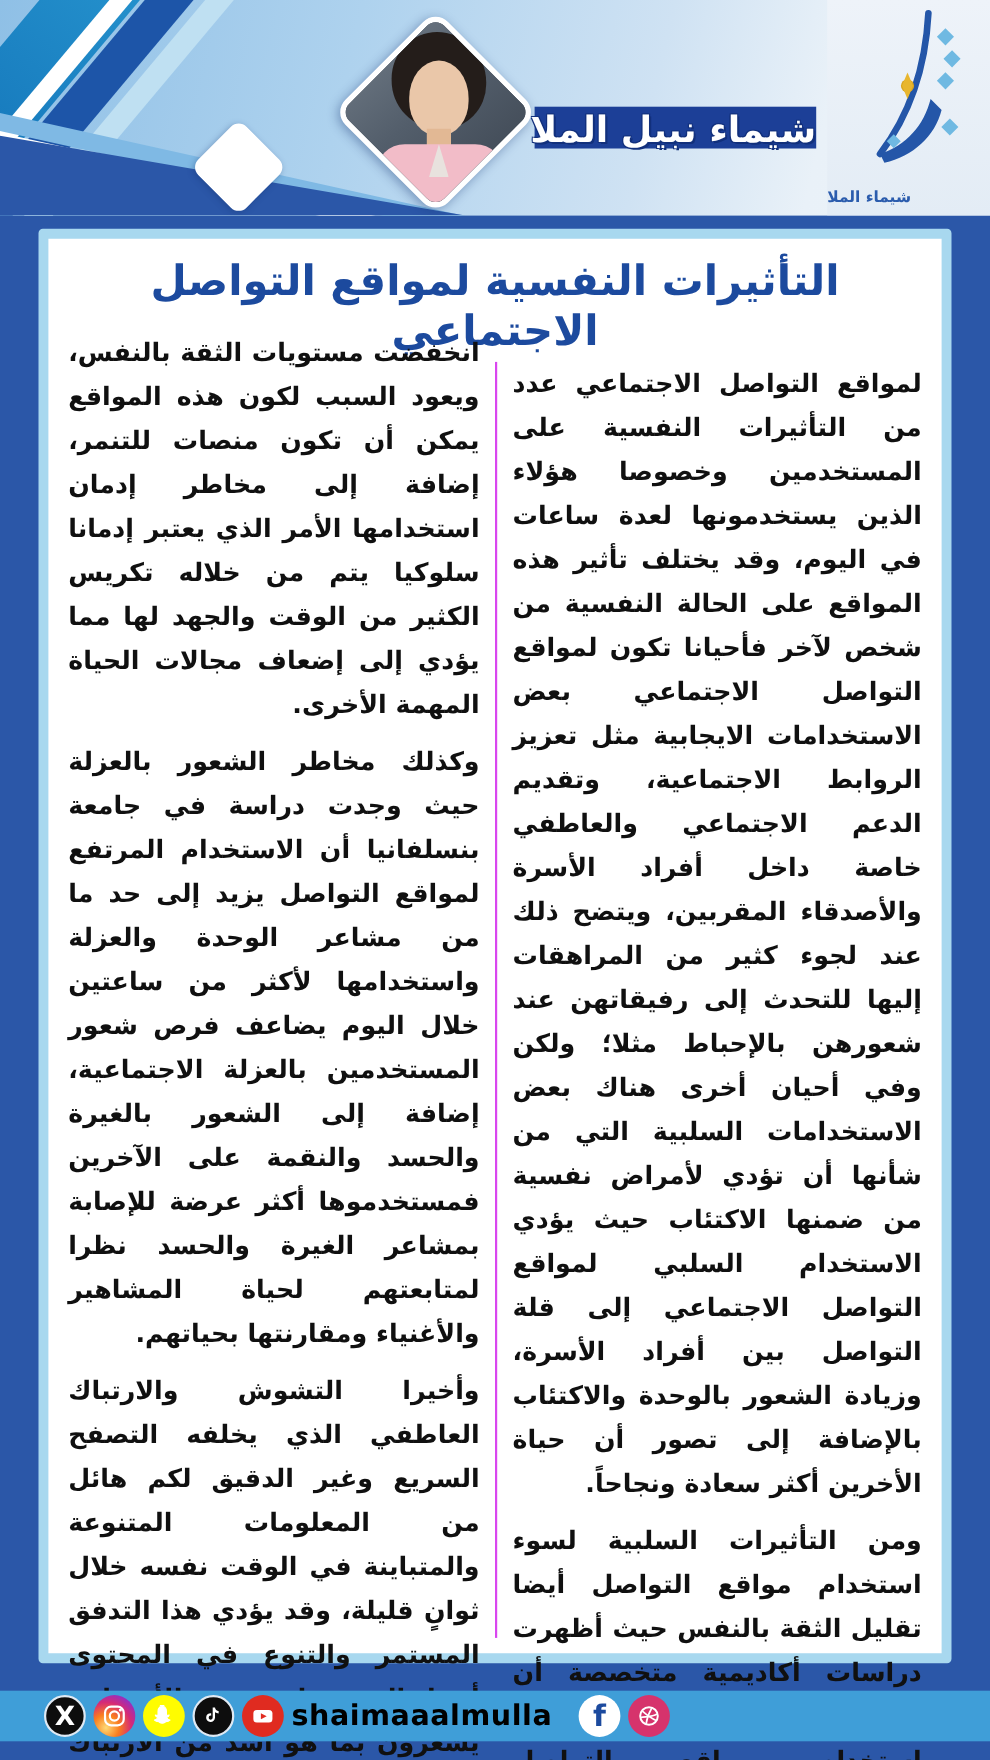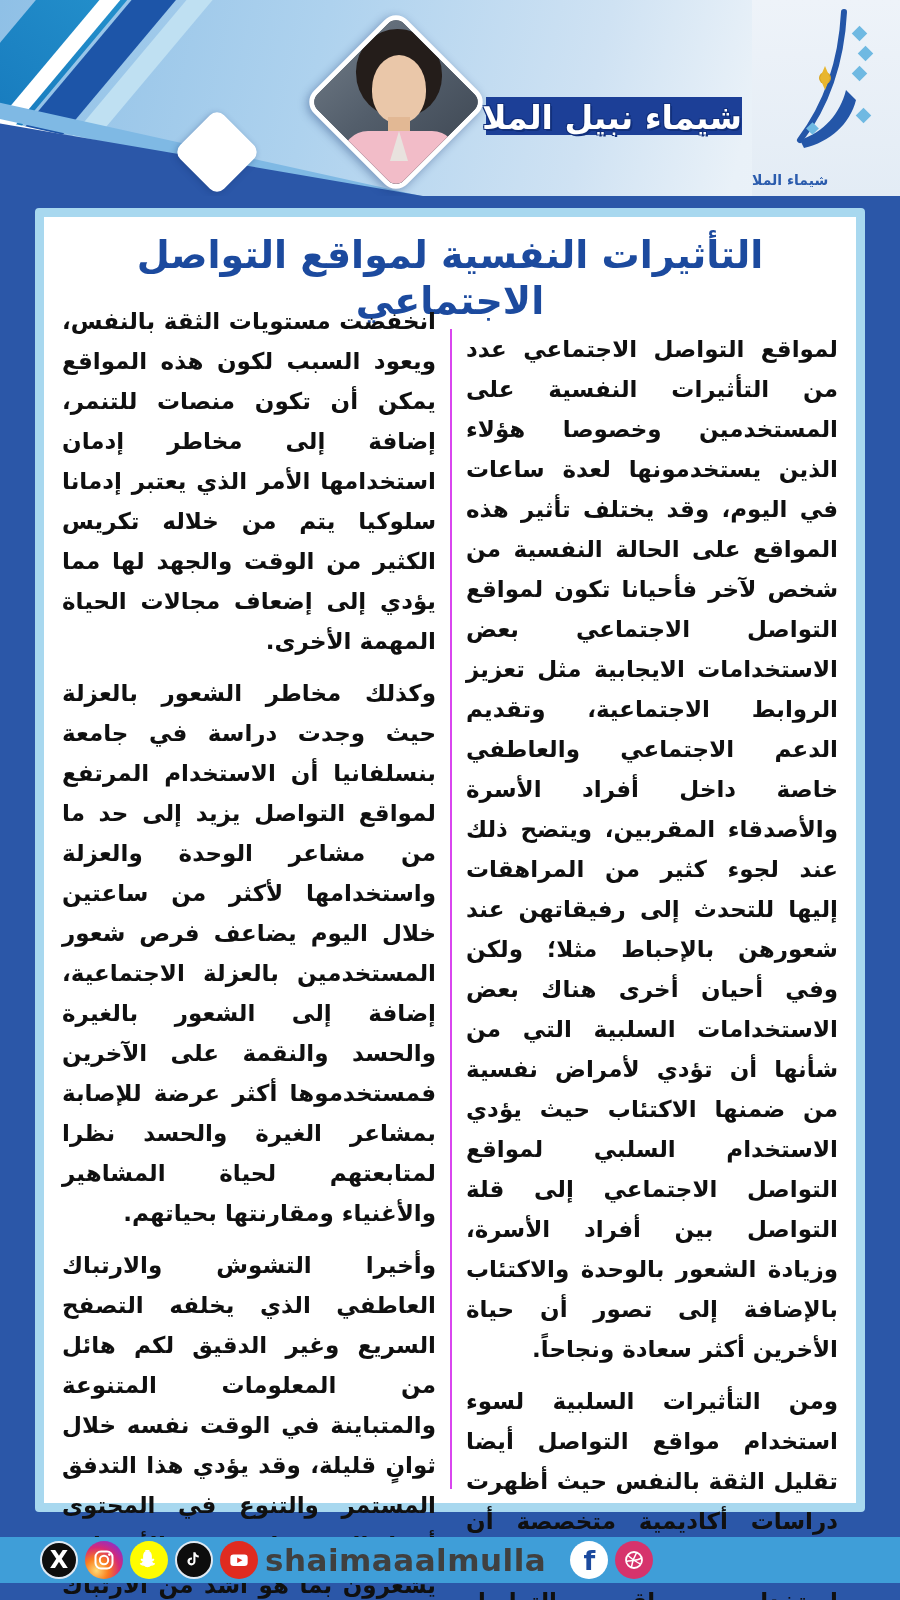--- a/index.html
+++ b/index.html
@@ -81,21 +81,21 @@
   .icon{width:38px;height:38px;border-radius:50%;flex:0 0 auto;
     display:flex;align-items:center;justify-content:center;margin-right:7px;}
   .icon svg{display:block;}
   .ic-x{background:#0d0d0d;color:#fff;font-size:24px;font-weight:900;border:2px solid #dfe9f3;box-sizing:border-box;}
   .ic-ig{background:radial-gradient(circle at 30% 78%,#feda75 0%,#fa7e1e 30%,#d62976 58%,#962fbf 80%,#4f5bd5 100%);}
   .ic-sc{background:#fffc00;}
   .ic-tt{background:#0d0d0d;border:2px solid #dfe9f3;box-sizing:border-box;}
   .ic-yt{background:#e02b20;}
   .ic-fb{background:#fff;color:#1c4a9e;font-size:27px;font-weight:bold;}
   .ic-web{background:#d6336c;}
-  .handle{color:#404040;font-size:31px;font-weight:800;margin-right:24px;white-space:nowrap;letter-spacing:.5px;text-align:right;}
+  .handle{color:#000000;font-size:26px;font-weight:800;margin-right:24px;white-space:nowrap;letter-spacing:.5px;text-align:right;}
 </style>
 </head>
 <body>
 
 <div class="header">
   <div class="stripe st1"></div>
   <div class="stripe st2"></div>
   <div class="stripe st3"></div>
   <div class="stripe st4"></div>
   <div class="band-blue"></div>

